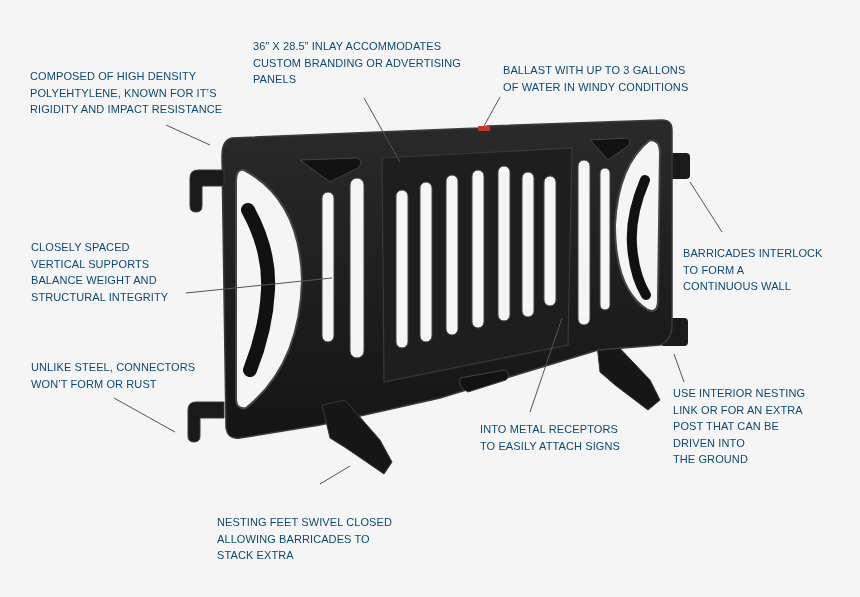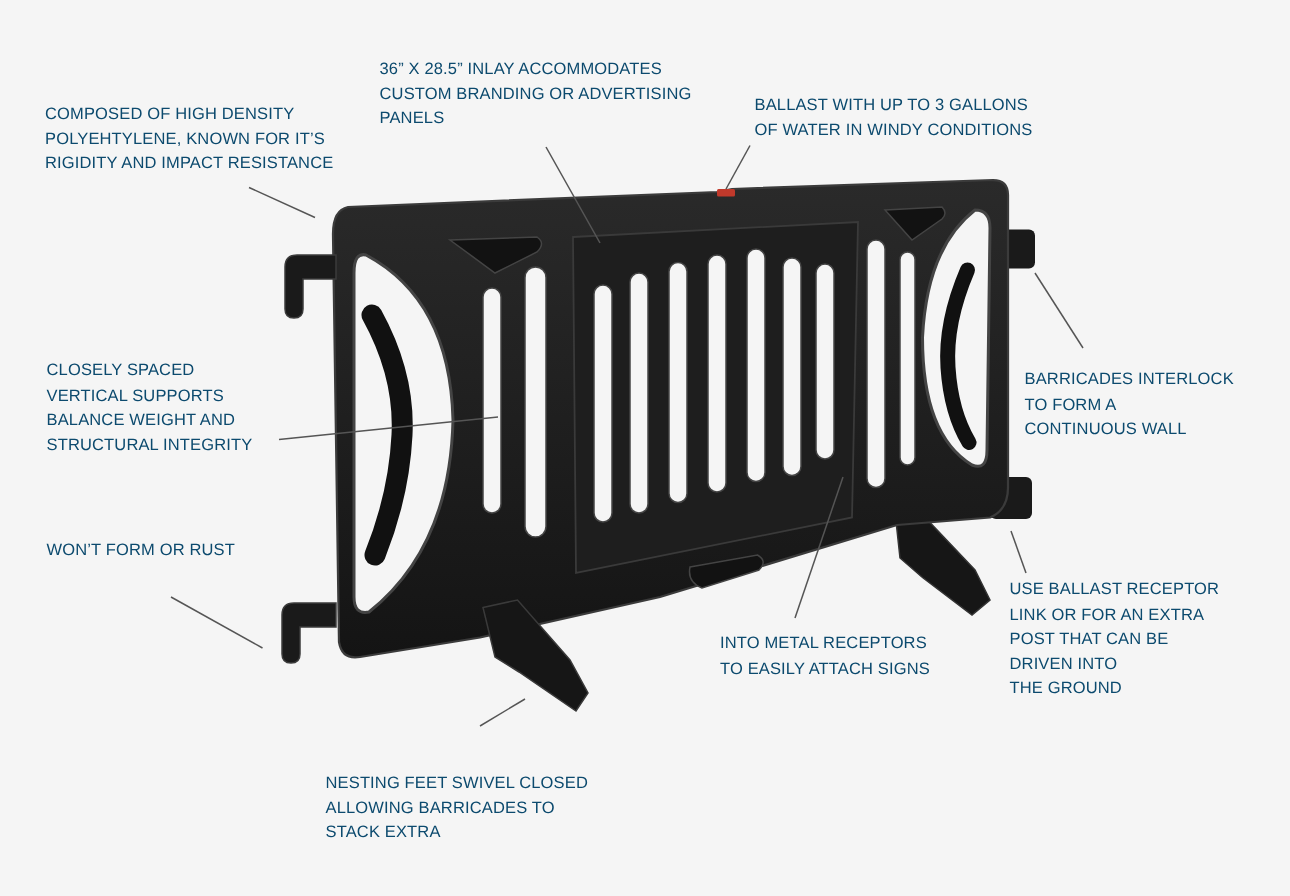--- a/index.html
+++ b/index.html
@@ -102,25 +102,26 @@
   <div>STRUCTURAL INTEGRITY</div>
 </div>
 
 <div class="label" style="left:683px; top:245px;">
   <div>BARRICADES INTERLOCK</div>
   <div>TO FORM A</div>
   <div>CONTINUOUS WALL</div>
 </div>
 
 <div class="label" style="left:31px; top:359px;">
+  <div>UNLIKE STEEL, CONNECTORS</div>
   <div>WON’T FORM OR RUST</div>
 </div>
 
 <div class="label" style="left:673px; top:385px;">
-  <div>USE BALLAST RECEPTOR</div>
+  <div>USE INTERIOR NESTING</div>
   <div>LINK OR FOR AN EXTRA</div>
   <div>POST THAT CAN BE</div>
   <div>DRIVEN INTO</div>
   <div>THE GROUND</div>
 </div>
 
 <div class="label" style="left:480px; top:421px;">
   <div>INTO METAL RECEPTORS</div>
   <div>TO EASILY ATTACH SIGNS</div>
 </div>

